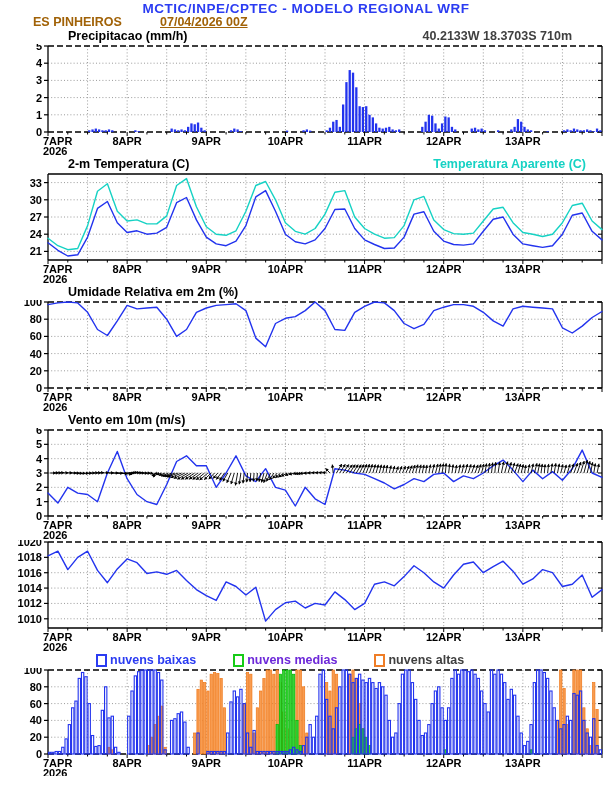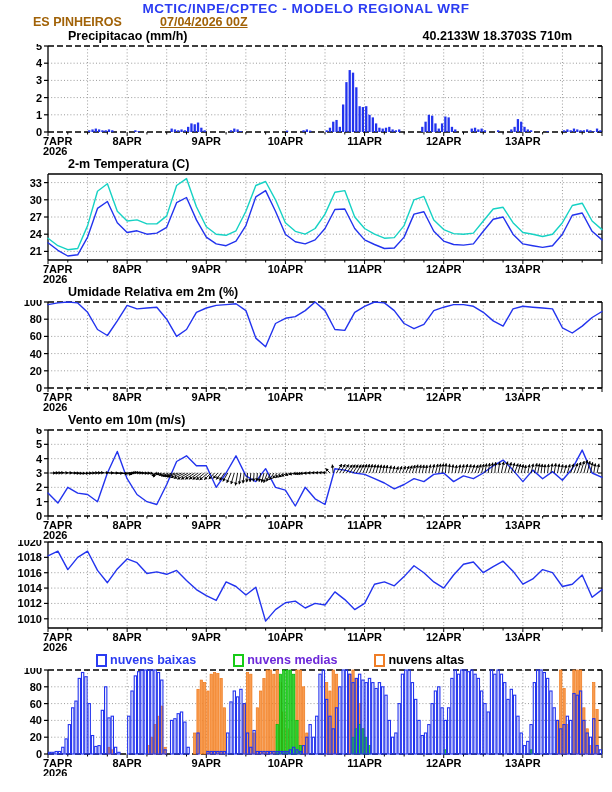--- a/index.html
+++ b/index.html
@@ -7,21 +7,21 @@
         font-family:"Liberation Sans",sans-serif;}
   .h1{font:700 13.5px/14px "Liberation Sans",sans-serif;color:#2b3cf2;text-align:center;
       letter-spacing:.5px;height:14px;margin-top:2px;}
   .h2{position:relative;height:12px;font:700 12.5px/12px "Liberation Sans",sans-serif;color:#a16207;}
   .h2 .station{position:absolute;left:33px;top:0;}
   .h2 .run{position:absolute;left:160px;top:0;text-decoration:underline;}
   .ptitle{position:relative;height:16px;font:700 12.5px/15px "Liberation Sans",sans-serif;color:#000;}
   .ptitle .t{position:absolute;left:68px;top:1px;}
   .ptitle .r{position:absolute;top:1px;}
   .r40{right:40px}.r28{right:26px}
-  .c-orange{color:#000000}.c-cyan{color:#16d2c4}.c-blue{color:#2b3cf2}.c-green{color:#6d28d9}
+  .c-orange{color:#404040}.c-cyan{color:#16d2c4}.c-blue{color:#2b3cf2}.c-green{color:#6d28d9}
   .cloudrow{display:flex;align-items:center;padding-left:68px;gap:9px;}
   .cloudrow .t{position:static;}
   .lg{display:inline-flex;align-items:center;gap:3px;font:700 12.5px/15px "Liberation Sans",sans-serif;margin-left:28px;}
   .sq{display:inline-block;width:7px;height:9px;border:2px solid;background:#fff;}
   .lg-blue .sq{border-color:#2b3cf2}.lg-green .sq{border-color:#17cb17}.lg-orange .sq{border-color:#ef7d26}
   svg{display:block;}
   svg text{font-family:"Liberation Sans",sans-serif;font-weight:700;fill:#000;}
   svg text.tick{font-size:11px;}
 </style>
 </head>
@@ -201,20 +201,21 @@
       <rect x="582.71" y="86.28" width="2.3" height="1.72" fill="#2233ee"></rect>
       <rect x="586.01" y="85.42" width="2.3" height="2.58" fill="#2233ee"></rect>
       <rect x="589.31" y="86.28" width="2.3" height="1.72" fill="#2233ee"></rect>
       <rect x="592.61" y="87.14" width="2.3" height="0.86" fill="#2233ee"></rect>
       <rect x="595.90" y="84.56" width="2.3" height="3.44" fill="#2233ee"></rect>
       <rect x="599.20" y="86.28" width="2.3" height="1.72" fill="#2233ee"></rect>
     </svg>
 
   <div class="ptitle">
     <span class="t">2-m Temperatura (C)</span>
+    <span class="r r28 c-cyan">Temperatura Aparente (C)</span>
   </div>
   <svg width="612" height="112">
       <line x1="87.57142857142857" y1="2" x2="87.57142857142857" y2="88" stroke="#9a9a9a" stroke-width="1" stroke-dasharray="1 2.2"></line>
       <line x1="127.14285714285714" y1="2" x2="127.14285714285714" y2="88" stroke="#9a9a9a" stroke-width="1" stroke-dasharray="1 2.2"></line>
       <line x1="166.71428571428572" y1="2" x2="166.71428571428572" y2="88" stroke="#9a9a9a" stroke-width="1" stroke-dasharray="1 2.2"></line>
       <line x1="206.28571428571428" y1="2" x2="206.28571428571428" y2="88" stroke="#9a9a9a" stroke-width="1" stroke-dasharray="1 2.2"></line>
       <line x1="245.85714285714286" y1="2" x2="245.85714285714286" y2="88" stroke="#9a9a9a" stroke-width="1" stroke-dasharray="1 2.2"></line>
       <line x1="285.42857142857144" y1="2" x2="285.42857142857144" y2="88" stroke="#9a9a9a" stroke-width="1" stroke-dasharray="1 2.2"></line>
       <line x1="325" y1="2" x2="325" y2="88" stroke="#9a9a9a" stroke-width="1" stroke-dasharray="1 2.2"></line>
       <line x1="364.57142857142856" y1="2" x2="364.57142857142856" y2="88" stroke="#9a9a9a" stroke-width="1" stroke-dasharray="1 2.2"></line>

